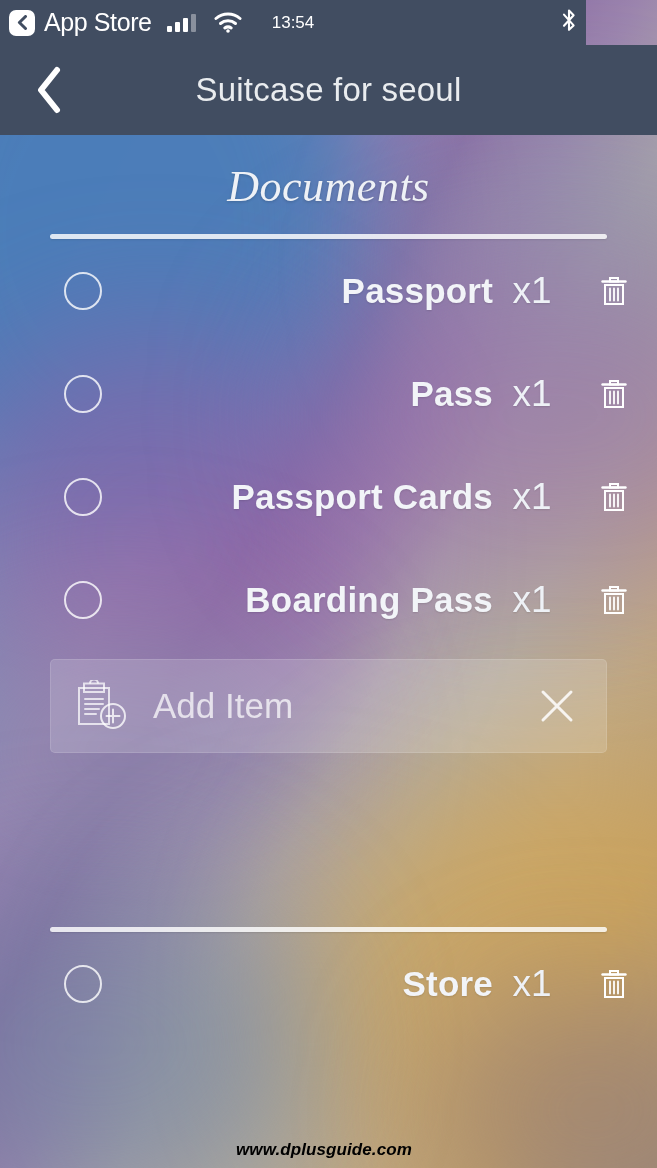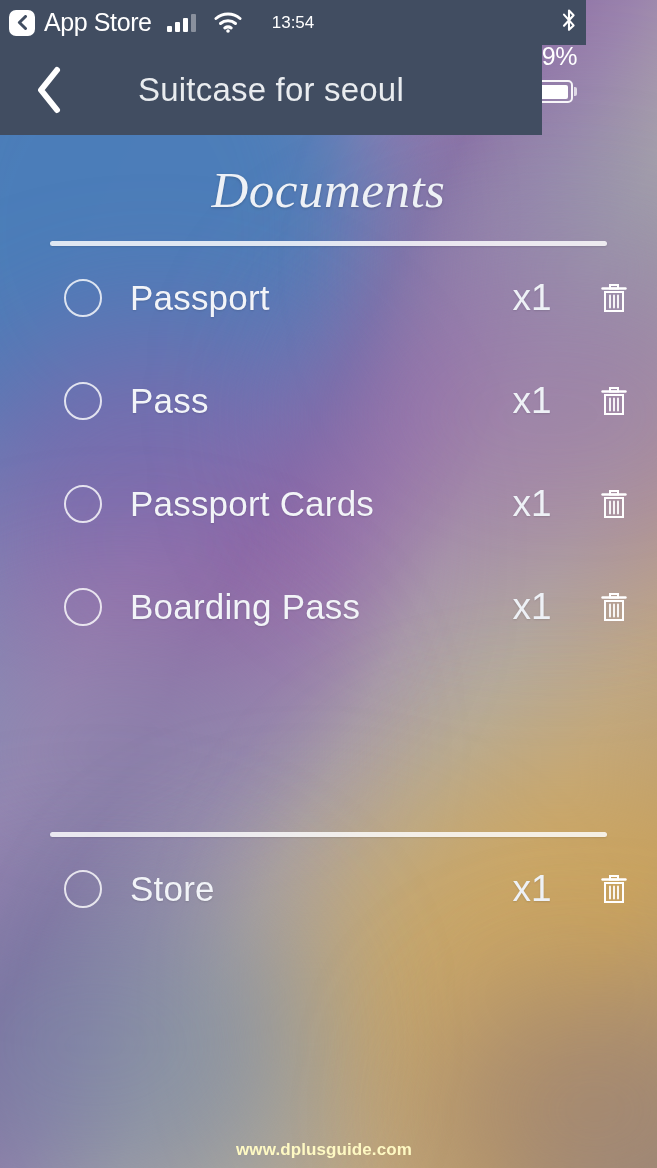--- a/index.html
+++ b/index.html
@@ -83,21 +83,21 @@
     border-radius:5px; padding:2.5px;
   }
   .batt-fill { width:100%; height:100%; background:#fff; border-radius:2px; }
   .batt-cap {
     width:3px; height:9px; background:rgba(255,255,255,0.7);
     border-radius:0 2px 2px 0; margin-left:1.5px;
   }
 
   
   .navbar {
-    position:absolute; left:0; top:45px; width:542px; height:90px;
+    position:absolute; left:0; top:45px; width:657px; height:90px;
     background:#414d61; z-index:10;
     display:flex; align-items:center;
   }
   .nav-back {
     position:absolute; left:16px; top:0; bottom:0;
     width:66px; display:flex; align-items:center; justify-content:center;
     cursor:pointer;
   }
   .nav-title {
     width:100%; text-align:center; color:#e9ecef;
@@ -106,42 +106,43 @@
 
   
   .content {
     position:absolute; left:0; top:135px; width:657px; height:1033px; z-index:5;
   }
 
   .section-head { padding-top:26px; }
   .section-title {
     text-align:center; color:#eef1f6;
     font-family:"Liberation Serif", serif;
-    font-style:italic; font-size:51px; letter-spacing:0.5px;
+    font-style:italic; font-size:44px; letter-spacing:0.5px;
     text-shadow:0 1px 3px rgba(0,0,0,0.18);
   }
   .section-rule {
     height:5px; margin:22px 50px 0 50px; border-radius:3px;
     background:rgba(255,255,255,0.82);
     box-shadow:0 1px 2px rgba(0,0,0,0.10);
   }
 
   .row {
     display:flex; align-items:center; height:103px; padding:0 0 0 64px;
     cursor:pointer;
   }
   .row-check {
     width:38px; height:38px; border-radius:50%;
     border:2px solid rgba(255,255,255,0.80); flex:0 0 auto;
     cursor:pointer;
   }
   .row-label {
     flex:1 1 auto; margin-left:28px; color:#f2f4f8;
-    font-size:35px; font-weight:400; letter-spacing:0.2px;
+    font-size:35px; font-weight:700; letter-spacing:0.2px;
     text-shadow:0 1px 2px rgba(0,0,0,0.12);
+    text-align:right;
   }
   .row-qty {
     flex:0 0 auto; width:78px; text-align:center; color:#eef1f6;
     font-size:37px; font-weight:300;
     text-shadow:0 1px 2px rgba(0,0,0,0.12);
   }
   .row-del {
     flex:0 0 auto; width:86px; display:flex; align-items:center; justify-content:center;
     cursor:pointer;
   }
@@ -159,22 +160,23 @@
     flex:1 1 auto; margin-left:12px; color:rgba(255,255,255,0.72);
     font-size:35px; font-weight:300;
   }
   .additem-clear { flex:0 0 auto; width:54px; display:flex;
                    align-items:center; justify-content:center; cursor:pointer; }
 
   .gap { height:126px; }
 
   .watermark {
     position:absolute; left:0; bottom:8px; width:648px; text-align:center;
-    color:#fef9c3; font-size:17px; font-weight:bold; z-index:20;
+    color:#000000; font-size:17px; font-weight:bold; z-index:20;
     letter-spacing:0.1px;
+    font-style:italic;
   }
 </style>
 </head>
 <body>
 
 <div id="app">
 
   <div class="bg">
     <div class="bg-base"></div>
     <div class="blob b1"></div>
@@ -305,20 +307,38 @@
       <div class="row-del">
         <svg width="30" height="34" viewBox="0 0 30 34">
           <path d="M11 4 H19 V7.5 H11 Z" fill="none" stroke="#fff" stroke-width="2"></path>
           <path d="M3.5 7.5 H26.5" fill="none" stroke="#fff" stroke-width="2.4" stroke-linecap="round"></path>
           <path d="M6 11 H24 V30 H6 Z" fill="none" stroke="#fff" stroke-width="2"></path>
           <path d="M11 14.5 V26.5 M15 14.5 V26.5 M19 14.5 V26.5" stroke="#fff" stroke-width="1.8" stroke-linecap="round"></path>
         </svg>
       </div>
     </div>
 
+    <div class="additem">
+      <div class="additem-icon">
+        <svg width="56" height="52" viewBox="0 0 56 52">
+          <path d="M4 8 H34 V44 H4 Z" fill="none" stroke="rgba(255,255,255,0.72)" stroke-width="2"></path>
+          <path d="M9 3.5 H29 V12 H9 Z" fill="none" stroke="rgba(255,255,255,0.72)" stroke-width="2"></path>
+          <path d="M15 3.5 a4 4 0 0 1 8 0" fill="none" stroke="rgba(255,255,255,0.72)" stroke-width="2"></path>
+          <path d="M10 19 H28 M10 24 H28 M10 29 H24 M10 34 H21" stroke="rgba(255,255,255,0.72)" stroke-width="2" stroke-linecap="round"></path>
+          <circle cx="38" cy="36" r="12" fill="none" stroke="rgba(255,255,255,0.78)" stroke-width="2"></circle>
+          <path d="M38 29.5 V42.5 M31.5 36 H44.5" stroke="rgba(255,255,255,0.78)" stroke-width="2" stroke-linecap="round"></path>
+        </svg>
+      </div>
+      <div class="additem-ph">Add Item</div>
+      <div class="additem-clear">
+        <svg width="40" height="40" viewBox="0 0 40 40">
+          <path d="M6 6 L34 34 M34 6 L6 34" fill="none" stroke="rgba(255,255,255,0.85)" stroke-width="3" stroke-linecap="round"></path>
+        </svg>
+      </div>
+    </div>
 
     <div class="gap"></div>
 
     <div class="section-head">
       <div class="section-rule"></div>
     </div>
 
     <div class="row">
       <div class="row-check"></div>
       <div class="row-label">Store</div>

